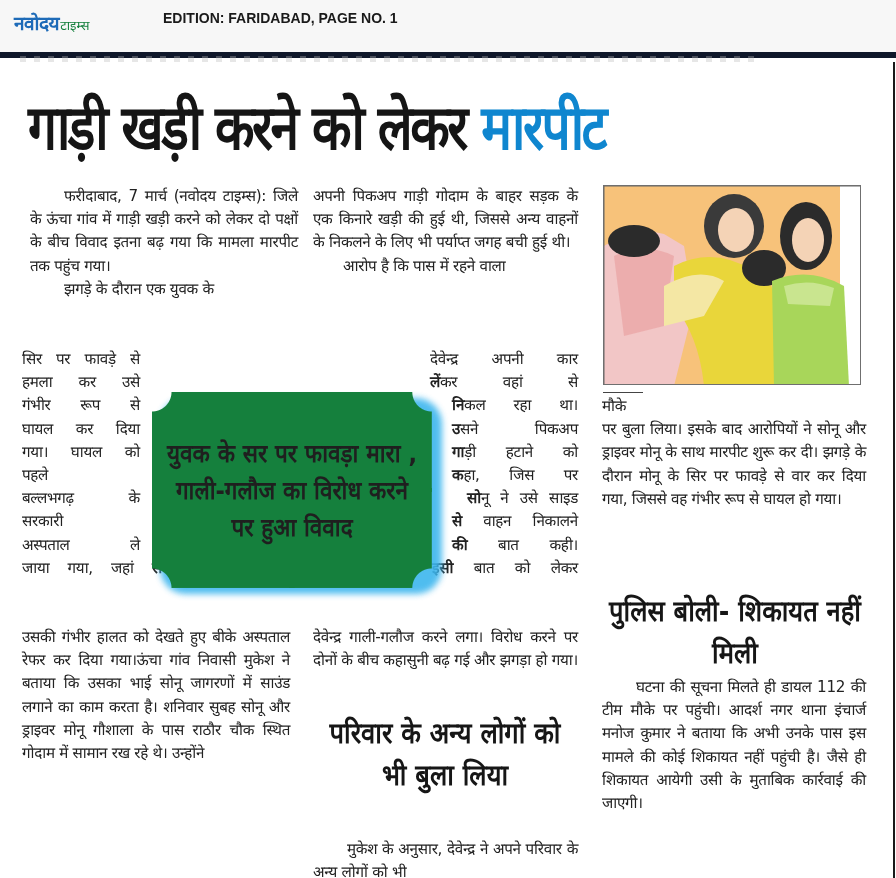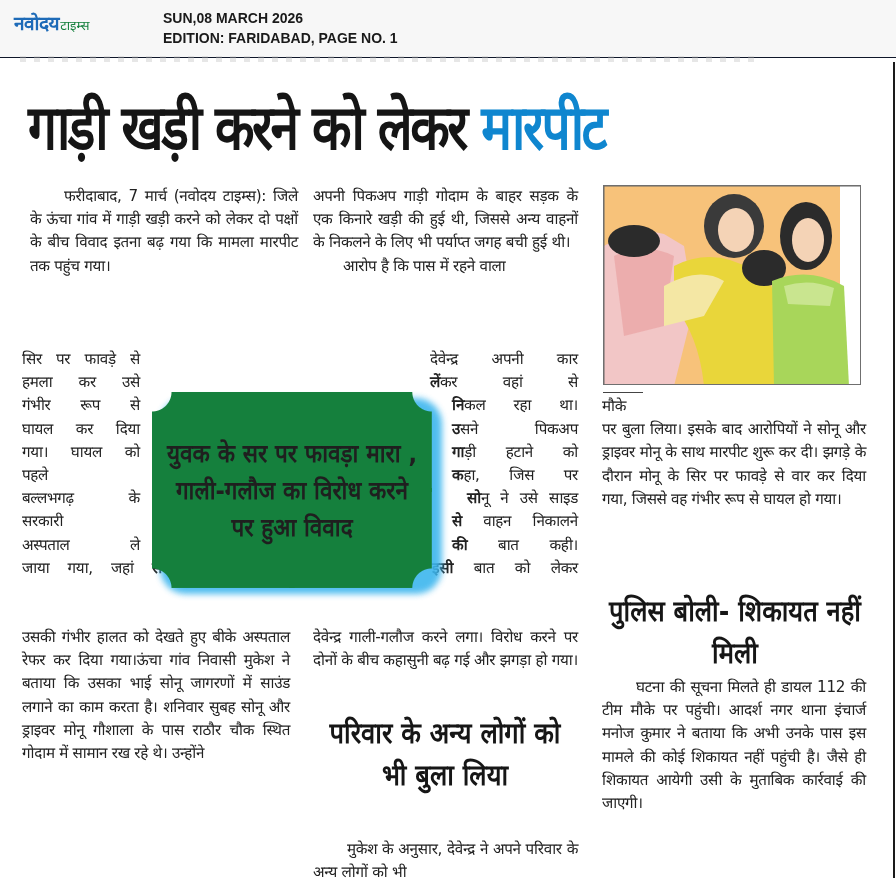--- a/index.html
+++ b/index.html
@@ -2,21 +2,21 @@
 <html><head>
 <meta charset="utf-8">
 <style>
   * { box-sizing: border-box; margin: 0; padding: 0; }
   html, body { width: 896px; height: 878px; background: #ffffff; overflow: hidden; }
   body { position: relative; font-family: "DejaVu Sans", sans-serif; color: #1a1a1a; }
 
   
   .topbar {
     position: absolute; left: 0; top: 0; width: 896px; height: 58px;
-    background: #f7f7f7; border-bottom: 1px solid #0f172a;
+    background: #f7f7f7; border-bottom: 6px solid #0f172a;
   }
   .logo {
     position: absolute; left: 14px; top: 10px; height: 22px;
     display: flex; align-items: baseline; white-space: nowrap;
   }
   .logo .main {
     font-family: "DejaVu Sans", sans-serif; font-weight: 900; font-size: 19px;
     color: #1e6bb8; letter-spacing: -0.5px;
   }
   .logo .sub {
@@ -119,31 +119,31 @@
 </style>
 </head>
 <body>
 
 <div class="topbar">
   <div class="logo">
     <span class="main">नवोदय</span>
     <span class="sub">टाइम्स</span>
   </div>
   <div class="edition">
-    <div>SUN,08 MARCH 2026</div>
     <div>EDITION: FARIDABAD, PAGE NO. 1</div>
   </div>
 </div>
 <div class="ghost"></div>
 <div class="right-rule"></div>
 
 <h1 class="headline"><span>गाड़ी खड़ी करने को लेकर </span><span class="accent">मारपीट</span></h1>
 
 <div class="col col1">
   <p class="indent">फरीदाबाद, 7 मार्च (नवोदय टाइम्स): जिले के ऊंचा गांव में गाड़ी खड़ी करने को लेकर दो पक्षों के बीच विवाद इतना बढ़ गया कि मामला मारपीट तक पहुंच गया।</p>
+  <p class="indent">झगड़े के दौरान एक युवक के</p>
 </div>
 <div class="col col1-narrow" style="text-align:justify;text-align-last:justify;">
   <div>सिर पर फावड़े से</div>
   <div>हमला कर उसे</div>
   <div>गंभीर रूप से</div>
   <div>घायल कर दिया</div>
   <div>गया। घायल को</div>
   <div style="text-align-last:left;">पहले</div>
   <div>बल्लभगढ़ के</div>
   <div style="text-align-last:left;">सरकारी</div>

